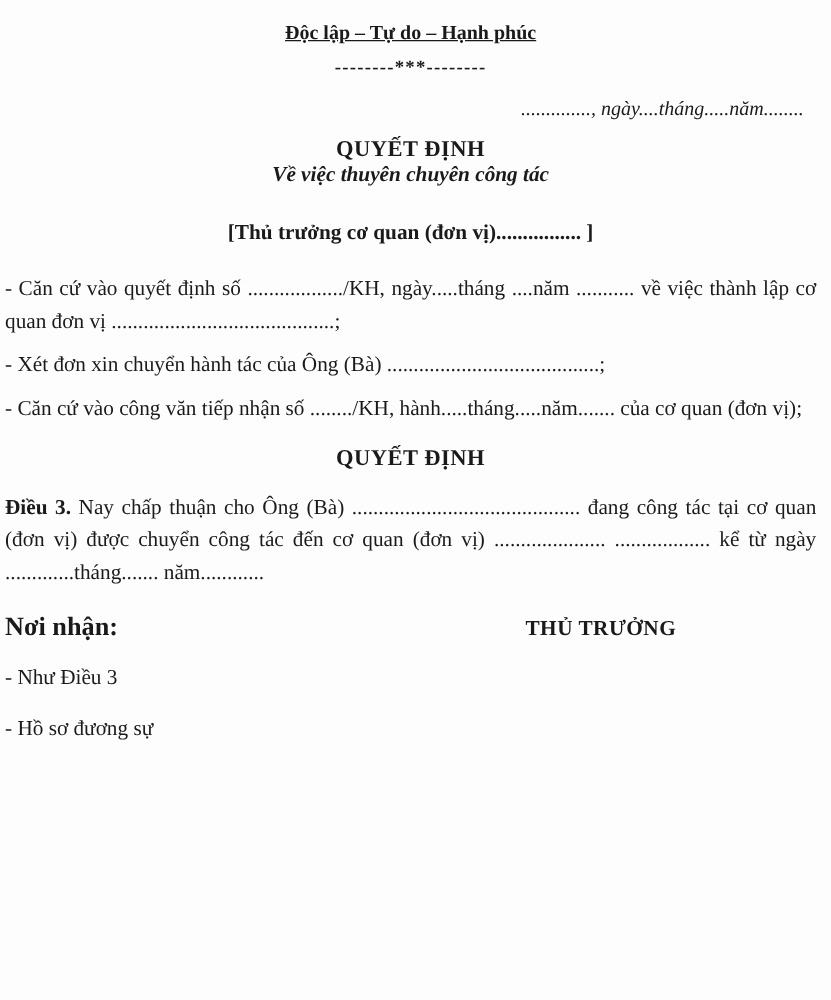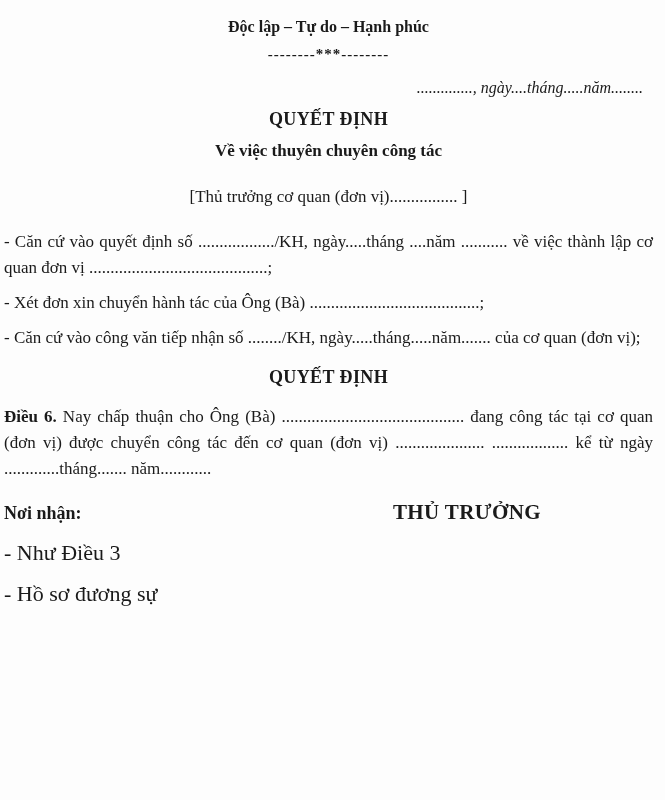--- a/index.html
+++ b/index.html
@@ -12,33 +12,34 @@
     font-family: "Liberation Serif", "DejaVu Serif", serif;
     color: #1a1a1a;
     overflow: hidden;
   }
   .page {
     width: 665px;
     min-height: 800px;
     padding: 6px 12px 10px 4px;
     background: #fdfdfd;
   }
-  .center { text-align: center; }
+  .center { text-align: center; font-weight: bold; }
   .bold { font-weight: bold; }
 
   .nat-line1 {
     font-size: 17px;
     font-weight: bold;
     letter-spacing: 0.3px;
     margin-top: 4px;
   }
   .nat-line2 {
     font-size: 16px;
     font-weight: bold;
     margin-top: 12px;
+    text-decoration: underline;
   }
   .separator {
     font-size: 15px;
     font-weight: bold;
     margin-top: 10px;
     letter-spacing: 1px;
   }
   .date-line {
     font-size: 16px;
     font-style: italic;
@@ -48,21 +49,21 @@
   }
   .doc-title {
     font-size: 18px;
     font-weight: bold;
     margin-top: 12px;
     letter-spacing: 0.4px;
   }
   .doc-subtitle {
     font-size: 17px;
     font-weight: bold;
-    margin-top: 11px;
+    font-style: italic;
   }
   .issuer-line {
     font-size: 17px;
     margin-top: 26px;
   }
   .preamble {
     margin-top: 22px;
   }
   .preamble p {
     font-size: 17px;
@@ -86,30 +87,30 @@
     margin-bottom: 14px;
   }
   .footer-row {
     display: flex;
     justify-content: space-between;
     align-items: baseline;
     margin-top: 18px;
     padding-right: 112px;
   }
   .recipients-label {
-    font-size: 18px;
+    font-size: 21px;
     font-weight: bold;
   }
   .signature-title {
-    font-size: 21px;
+    font-size: 17px;
     font-weight: bold;
     letter-spacing: 0.4px;
   }
   .recipients p {
-    font-size: 22px;
+    font-size: 17px;
     margin-top: 15px;
     line-height: 26px;
   }
 </style>
 </head>
 <body>
 
 <div class="page">
 
 
@@ -121,27 +122,27 @@
 
   <div class="center doc-title">QUYẾT ĐỊNH</div>
 
   <div class="center doc-subtitle">Về việc thuyên chuyên công tác</div>
 
   <div class="center issuer-line">[Thủ trưởng cơ quan (đơn vị)................ ]</div>
 
   <div class="preamble">
     <p>- Căn cứ vào quyết định số ................../KH, ngày.....tháng ....năm ........... về việc thành lập cơ quan đơn vị ..........................................;</p>
     <p>- Xét đơn xin chuyển hành tác của Ông (Bà) ........................................;</p>
-    <p>- Căn cứ vào công văn tiếp nhận số ......../KH, ngày.....tháng.....năm....... của cơ quan (đơn vị);</p>
+    <p>- Căn cứ vào công văn tiếp nhận số ......../KH, hành.....tháng.....năm....... của cơ quan (đơn vị);</p>
   </div>
 
   <div class="center decision-heading">QUYẾT ĐỊNH</div>
 
   <div class="articles">
-    <p><span class="bold">Điều 6.</span><span> Nay chấp thuận cho Ông (Bà) ........................................... đang công tác tại cơ quan (đơn vị) được chuyển công tác đến cơ quan (đơn vị) ..................... .................. kể từ ngày .............tháng....... năm............</span></p>
+    <p><span class="bold">Điều 3.</span><span> Nay chấp thuận cho Ông (Bà) ........................................... đang công tác tại cơ quan (đơn vị) được chuyển công tác đến cơ quan (đơn vị) ..................... .................. kể từ ngày .............tháng....... năm............</span></p>
   </div>
 
   <div class="footer-row">
     <span class="recipients-label">Nơi nhận:</span>
     <span class="signature-title">THỦ TRƯỞNG</span>
   </div>
 
   <div class="recipients">
     <p>- Như Điều 3</p>
     <p>- Hồ sơ đương sự</p>

